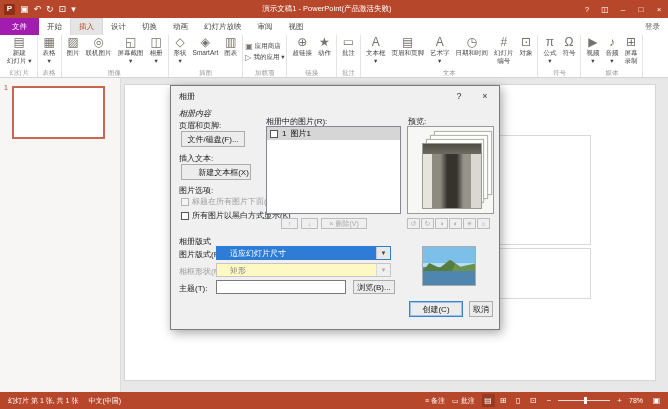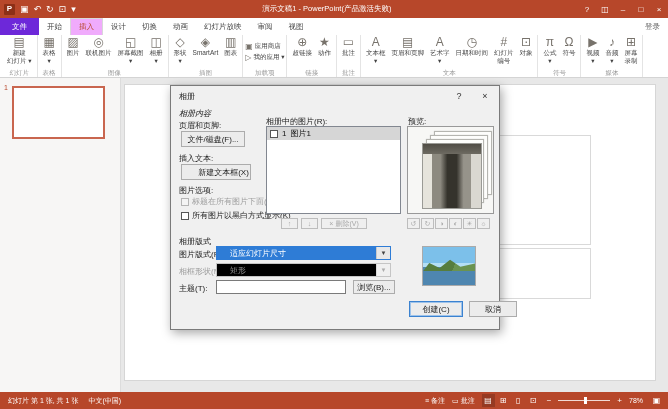--- a/index.html
+++ b/index.html
@@ -10,22 +10,22 @@
   #qat{display:flex;align-items:center;gap:5px;padding-left:4px;}
   .qic{color:#fff;font-size:9px;line-height:10px;cursor:default;}
   .qic.app{background:#8C2F16;color:#fff;width:11px;height:11px;font-size:8px;font-weight:bold;
            display:inline-flex;align-items:center;justify-content:center;border-radius:1px;}
   #tb-title{flex:1;text-align:center;color:#fff;font-size:7.5px;white-space:nowrap;overflow:hidden;}
   #winbtns{display:flex;align-items:center;}
   .wbtn{color:#fff;font-size:8px;width:18px;height:18px;display:inline-flex;align-items:center;justify-content:center;}
   
   #tabrow{position:absolute;left:0;top:18px;width:668px;height:17px;background:#fff;display:flex;align-items:stretch;}
   .tab{font-size:7.5px;color:#444;padding:0 8px;display:flex;align-items:center;white-space:nowrap;}
-  .tab-file{background:#6d28d9;color:#fff;padding:0 12px;}
-  .tab-sel{color:#B7472A;border:1px solid #D8D8D8;border-bottom:none;background:#f0abfc;}
+  .tab-file{background:#a21caf;color:#fff;padding:0 12px;}
+  .tab-sel{color:#B7472A;border:1px solid #D8D8D8;border-bottom:none;background:#e5e5e5;}
   #signin{margin-left:auto;font-size:7.5px;color:#666;padding:0 8px;display:flex;align-items:center;}
   
   #ribbon{position:absolute;left:0;top:35px;width:668px;height:43px;background:#fff;
           border-bottom:1px solid #D4D4D4;display:flex;align-items:stretch;padding-left:2px;box-sizing:border-box;}
   .rgroup{display:flex;flex-direction:column;border-right:1px solid #E4E4E4;padding:0 2px;}
   .rbtns{display:flex;flex:1;align-items:flex-start;justify-content:center;}
   .rbtns.stacked{flex-direction:column;justify-content:center;gap:2px;}
   .rglabel{font-size:6.5px;color:#9A9A9A;text-align:center;line-height:9px;white-space:nowrap;}
   .rbtn{display:flex;flex-direction:column;align-items:center;padding:1px 3px;cursor:default;}
   .ric{font-size:12px;line-height:13px;color:#77726B;}
@@ -74,31 +74,31 @@
        linear-gradient(90deg,#E6E4DC 0 16%,#8d8a80 16% 30%,#35332c 42% 58%,#96938a 70% 82%,#DAD8D1 82% 100%);}
   #pvbtns{position:absolute;left:236px;top:132px;display:flex;gap:1px;}
   .pvb{width:13px;height:11px;background:#EFEFEF;border:1px solid #BDBDBD;color:#ABABAB;font-size:7px;
        display:flex;align-items:center;justify-content:center;box-sizing:border-box;}
   .combo{position:absolute;height:14px;border:1px solid #7A7A7A;background:#fff;font-size:8px;
          display:flex;align-items:center;padding-left:13px;box-sizing:border-box;}
   .combo .carr{margin-left:auto;width:13px;height:100%;display:flex;align-items:center;justify-content:center;
          font-size:6px;color:#555;border-left:1px solid #C9C9C9;background:#F2F2F2;}
   #combo-layout{background:#2E7CD6;color:#fff;border-color:#2E7CD6;}
   #combo-layout .carr{background:#E8E8E8;color:#444;}
-  #combo-frame{background:#000000;color:#8A8A8A;border-color:#C5C5C5;}
+  #combo-frame{background:#fef9c3;color:#8A8A8A;border-color:#C5C5C5;}
   #combo-frame .carr{color:#ADADAD;background:#F0F0F0;border-left-color:#D9D9D9;}
   #theme-input{position:absolute;left:45px;top:194px;width:130px;height:14px;border:1px solid #7A7A7A;background:#fff;
                font-size:8px;padding:0 2px;box-sizing:border-box;}
   #themethumb{position:absolute;left:251px;top:160px;width:52px;height:38px;border:1px solid #AAA;overflow:hidden;
       background:linear-gradient(180deg,#7CC0EA 0 42%,#B4DFF5 42% 52%,#4E86B0 52% 100%);}
   #themethumb::before{content:"";position:absolute;left:0;top:30%;width:100%;height:34%;
       background:linear-gradient(110deg,#567D3E 0 60%,#6A9350 60% 100%);
       clip-path:polygon(0 100%,12% 35%,32% 75%,52% 10%,72% 65%,100% 40%,100% 100%);}
   #create{left:238px;top:215px;width:54px;height:16px;border:1px solid #3B82D0;box-shadow:inset 0 0 0 1px #9EC3EA;}
-  #cancel{left:298px;top:215px;width:48px;height:16px;}
+  #cancel{left:298px;top:215px;width:24px;height:16px;}
   
   #statusbar{position:absolute;left:0;top:392px;width:668px;height:17px;background:#B7472A;color:#fff;
              display:flex;align-items:center;font-size:7px;}
   #sb-left{display:flex;gap:10px;padding-left:8px;white-space:nowrap;}
   #sb-right{margin-left:auto;display:flex;align-items:center;gap:7px;padding-right:5px;}
   .sbtn{display:flex;align-items:center;gap:2px;white-space:nowrap;}
   .sv{width:13px;height:13px;display:inline-flex;align-items:center;justify-content:center;font-size:8px;}
   .sv.active{background:rgba(0,0,0,.18);}
   #zoomtrack{width:52px;height:1px;background:rgba(255,255,255,.8);position:relative;}
   #zoomthumb{position:absolute;left:26px;top:-3px;width:3px;height:7px;background:#fff;}

